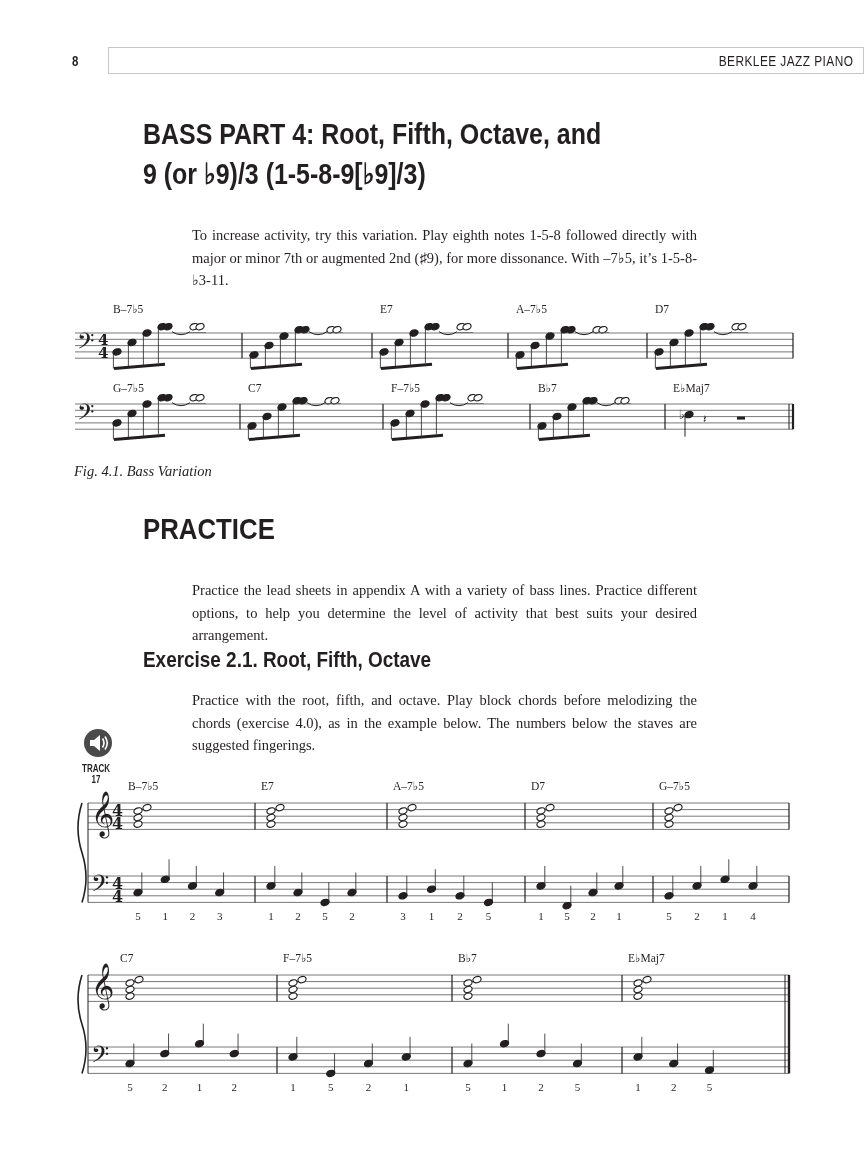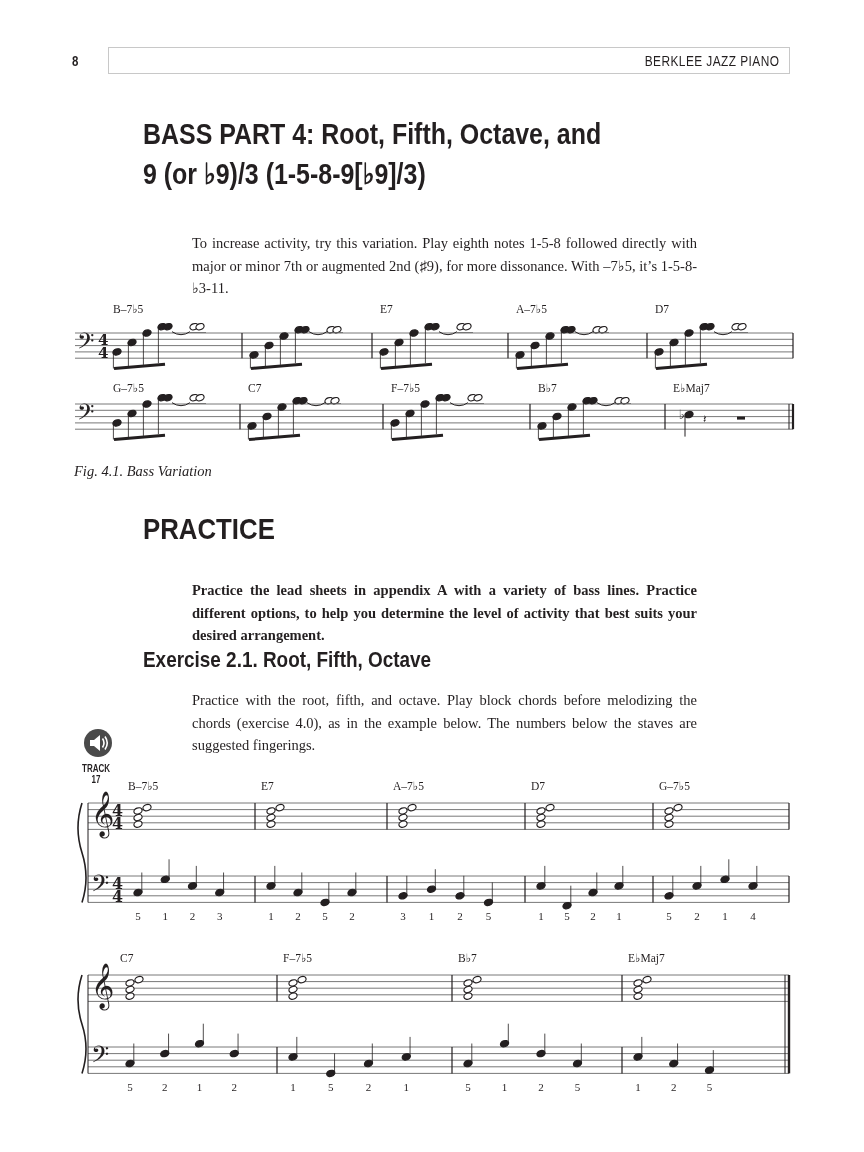--- a/index.html
+++ b/index.html
@@ -1,18 +1,18 @@
 <!DOCTYPE html>
 <html><head>
 <meta charset="utf-8">
 <style>
   html, body { margin: 0; padding: 0; background: #ffffff; }
   body { width: 864px; height: 1152px; position: relative; overflow: hidden; color: #231f20; }
   .page-num { position: absolute; left: 72px; top: 53px; font: bold 14px "Liberation Sans", sans-serif; transform: scaleX(0.82); transform-origin: left; }
-  .header-box { position: absolute; left: 108px; top: 47px; width: 682px; height: 27px; border: 1px solid #c8c8c8; box-sizing: border-box; }
+  .header-box { position: absolute; left: 108px; top: 47px; width: 756px; height: 27px; border: 1px solid #c8c8c8; box-sizing: border-box; }
   .header-title { position: absolute; right: 10px; top: 5px; font: 14px "Liberation Sans", sans-serif; letter-spacing: 0.5px; transform: scaleX(0.85); transform-origin: right; }
   .h1 { position: absolute; left: 143px; top: 114px; font: bold 29px/40px "Liberation Sans", sans-serif; transform: scaleX(0.86); transform-origin: left; white-space: nowrap; }
   .h1 .line { display: block; }
   .body-text { position: absolute; left: 192px; width: 505px; font: 14.5px/22.5px "Liberation Serif", serif; text-align: justify; }
   .caption { position: absolute; left: 74px; top: 463px; font: italic 14.5px "Liberation Serif", serif; }
   .h2 { position: absolute; left: 143px; top: 512px; font: bold 30px "Liberation Sans", sans-serif; transform: scaleX(0.86); transform-origin: left; }
   .h3 { position: absolute; left: 143px; top: 647px; font: bold 22px "Liberation Sans", sans-serif; transform: scaleX(0.86); transform-origin: left; white-space: nowrap; }
   .track { position: absolute; left: 78px; top: 728px; width: 40px; text-align: center; }
   .track-label { font: bold 10px "Liberation Sans", sans-serif; transform: scaleX(0.8); display: block; margin-top: 1px; margin-left: -4px; }
   svg.music { position: absolute; left: 0; top: 0; }
@@ -24,21 +24,21 @@
 
 <div class="page-num">8</div>
 <div class="header-box">
   <span class="header-title">BERKLEE JAZZ PIANO</span>
 </div>
 
 <div class="h1">
   <span class="line">BASS PART 4: Root, Fifth, Octave, and</span>
   <span class="line">9 (or ♭9)/3 (1-5-8-9[♭9]/3)</span>
 </div>
-<div class="body-text" style="top:232px;">To increase activity, try this variation. Play eighth notes 1-5-8 followed directly with major or minor 7th or augmented 2nd (♯9), for more dissonance. With –7♭5, it’s 1-5-8-♭3-11.</div>
+<div class="body-text" style="top:224px;">To increase activity, try this variation. Play eighth notes 1-5-8 followed directly with major or minor 7th or augmented 2nd (♯9), for more dissonance. With –7♭5, it’s 1-5-8-♭3-11.</div>
 
 <svg class="music" width="864" height="1152">
   <defs>
     <g id="staff5">
       <line x1="0" y1="0" x2="1" y2="0"></line>
     </g>
   </defs>
   <g id="notation" stroke="#231f20" fill="#231f20">
       <line x1="75" x2="793" y1="333" y2="333" stroke-width="0.8" stroke="#555"></line>
       <line x1="75" x2="793" y1="339.3" y2="339.3" stroke-width="0.8" stroke="#555"></line>
@@ -404,21 +404,21 @@
       <text x="673.75" y="1091" class="finger" text-anchor="middle" stroke="none">2</text>
       <ellipse cx="709.5" cy="1070.1000000000001" rx="4.2" ry="3" transform="rotate(-20 709.5 1070.1000000000001)" fill="#231f20" stroke-width="1.2"></ellipse>
       <line x1="713.3" x2="713.3" y1="1070.1000000000001" y2="1050.1000000000001" stroke-width="0.8"></line>
       <text x="709.5" y="1091" class="finger" text-anchor="middle" stroke="none">5</text>
     </g>
 </svg>
 
 <div class="caption">Fig. 4.1. Bass Variation</div>
 
 <div class="h2">PRACTICE</div>
-<div class="body-text" style="top:579px;font-weight:bold;">Practice the lead sheets in appendix A with a variety of bass lines. Practice different options, to help you determine the level of activity that best suits your desired arrangement.</div>
+<div class="body-text" style="top:579px;">Practice the lead sheets in appendix A with a variety of bass lines. Practice different options, to help you determine the level of activity that best suits your desired arrangement.</div>
 
 <div class="h3">Exercise 2.1. Root, Fifth, Octave</div>
 <div class="body-text" style="top:689px;">Practice with the root, fifth, and octave. Play block chords before melodizing the chords (exercise 4.0), as in the example below. The numbers below the staves are suggested fingerings.</div>
 
 <div class="track">
   <svg width="30" height="30" viewBox="0 0 30 30">
     <circle cx="15" cy="15" r="14" fill="#4a4a4a"></circle>
     <path d="M7 12 h4 l6 -5 v16 l-6 -5 h-4 z" fill="#ffffff"></path>
     <path d="M19.5 10.5 q3 4.5 0 9" stroke="#ffffff" stroke-width="1.6" fill="none"></path>
     <path d="M22 8.5 q4.5 6.5 0 13" stroke="#ffffff" stroke-width="1.6" fill="none"></path>

